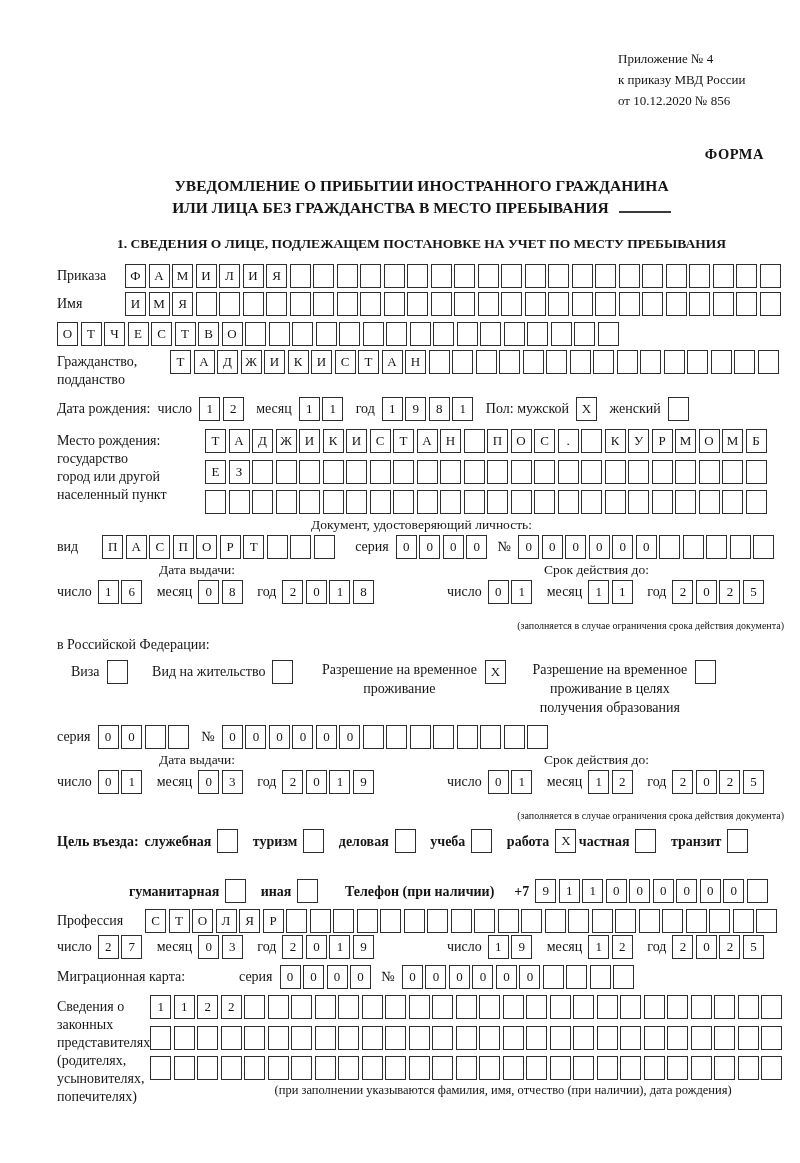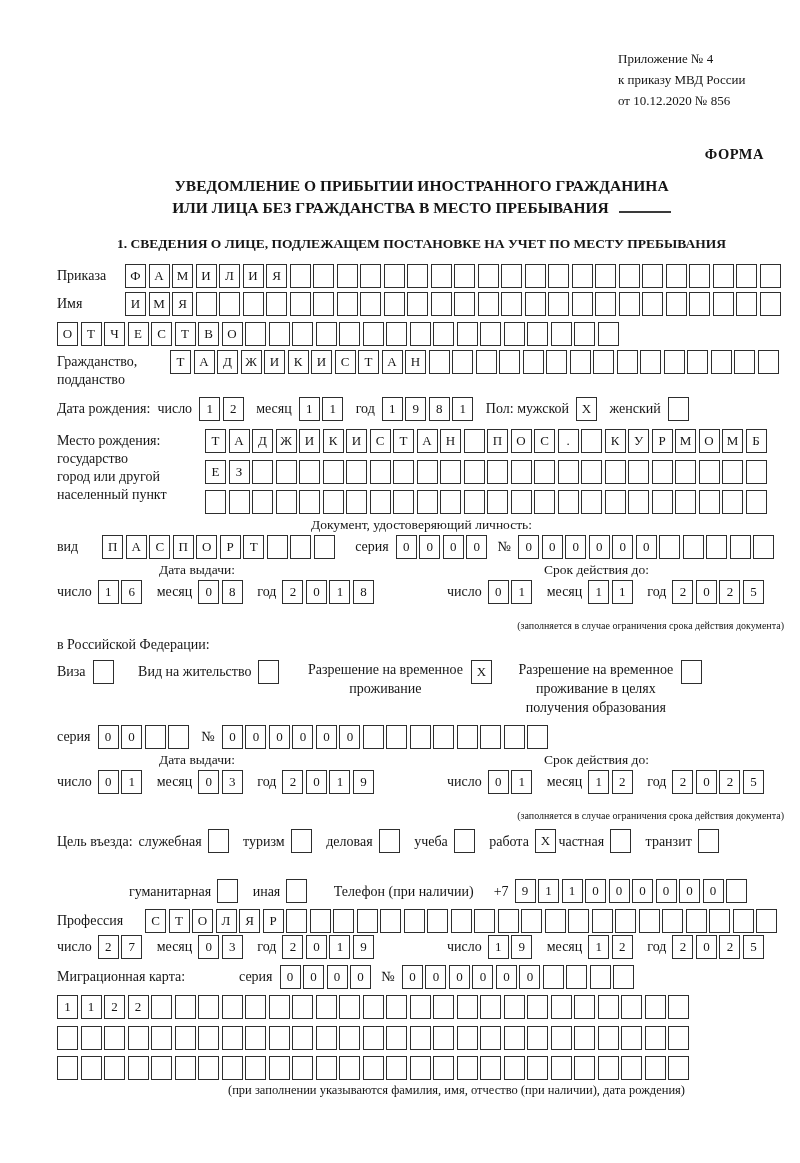--- a/index.html
+++ b/index.html
@@ -35,26 +35,26 @@
   .dh-left { flex:0 0 390px; text-align:center; padding-right:110px; box-sizing:border-box; }
   .dh-right { flex:1; text-align:center; padding-right:40px; }
   .date-row { display:flex; margin-top:2px; }
   .dg-left { flex:0 0 390px; display:flex; }
   .dg-right { flex:1; display:flex; }
   .dgroup { display:flex; }
   .dgroup .lbl { margin-right:6px; }
   .dgroup .cells { margin-right:12px; }
   .date-note { text-align:right; font-size:10px; margin-top:14px; line-height:15px; padding-right:2px; }
   .plain { font-size:14px; line-height:19px; }
-  .visa-row { display:flex; margin-top:6px; align-items:flex-start; }
+  .visa-row { display:flex; margin-top:6px; align-items:flex-start;margin-left:14px; }
   .cb-group { display:flex; align-items:flex-start; }
   .cb-group .lbl { line-height:24px; margin-right:7px; }
   .cb-multi { text-align:center; font-size:14px; line-height:19px; margin-right:8px; }
   .goal-row { display:flex; margin-top:6px; align-items:flex-start; }
-  .goal-row .lbl { line-height:26px; margin-right:6px; }
+  .goal-row .lbl { line-height:26px; margin-right:6px;font-weight:bold; }
   .goal-row .gap { margin-right:12px; }
   .legal-note { font-size:12.5px; text-align:center; padding-left:70px; margin-top:2px; line-height:16px; }
 </style>
 </head>
 <body>
 
 <div class="page">
 
   <div class="hdr">
     <div>Приложение № 4</div>
@@ -270,20 +270,28 @@
 
     <div class="irow mt6">
       <span class="lbl w175" style="flex:0 0 175px;">Миграционная карта:</span>
       <span class="lbl">серия</span>
       <span class="cells" style="margin-right:8px;"><span class="cell">0</span><span class="cell">0</span><span class="cell">0</span><span class="cell">0</span></span>
       <span class="lbl">№</span>
       <span class="cells"><span class="cell">0</span><span class="cell">0</span><span class="cell">0</span><span class="cell">0</span><span class="cell">0</span><span class="cell">0</span><span class="cell"></span><span class="cell"></span><span class="cell"></span><span class="cell"></span></span>
     </div>
 
     <div class="frow mt6">
+      <div class="flabel w88">
+        <div>Сведения о</div>
+        <div>законных</div>
+        <div>представителях</div>
+        <div>(родителях,</div>
+        <div>усыновителях,</div>
+        <div>попечителях)</div>
+      </div>
       <div>
         <div class="cells stack-row"><span class="cell">1</span><span class="cell">1</span><span class="cell">2</span><span class="cell">2</span><span class="cell"></span><span class="cell"></span><span class="cell"></span><span class="cell"></span><span class="cell"></span><span class="cell"></span><span class="cell"></span><span class="cell"></span><span class="cell"></span><span class="cell"></span><span class="cell"></span><span class="cell"></span><span class="cell"></span><span class="cell"></span><span class="cell"></span><span class="cell"></span><span class="cell"></span><span class="cell"></span><span class="cell"></span><span class="cell"></span><span class="cell"></span><span class="cell"></span><span class="cell"></span></div>
         <div class="cells stack-row"><span class="cell"></span><span class="cell"></span><span class="cell"></span><span class="cell"></span><span class="cell"></span><span class="cell"></span><span class="cell"></span><span class="cell"></span><span class="cell"></span><span class="cell"></span><span class="cell"></span><span class="cell"></span><span class="cell"></span><span class="cell"></span><span class="cell"></span><span class="cell"></span><span class="cell"></span><span class="cell"></span><span class="cell"></span><span class="cell"></span><span class="cell"></span><span class="cell"></span><span class="cell"></span><span class="cell"></span><span class="cell"></span><span class="cell"></span><span class="cell"></span></div>
         <div class="cells"><span class="cell"></span><span class="cell"></span><span class="cell"></span><span class="cell"></span><span class="cell"></span><span class="cell"></span><span class="cell"></span><span class="cell"></span><span class="cell"></span><span class="cell"></span><span class="cell"></span><span class="cell"></span><span class="cell"></span><span class="cell"></span><span class="cell"></span><span class="cell"></span><span class="cell"></span><span class="cell"></span><span class="cell"></span><span class="cell"></span><span class="cell"></span><span class="cell"></span><span class="cell"></span><span class="cell"></span><span class="cell"></span><span class="cell"></span><span class="cell"></span></div>
         <div class="legal-note">(при заполнении указываются фамилия, имя, отчество (при наличии), дата рождения)</div>
       </div>
     </div>
 
   </div>
 </div>

